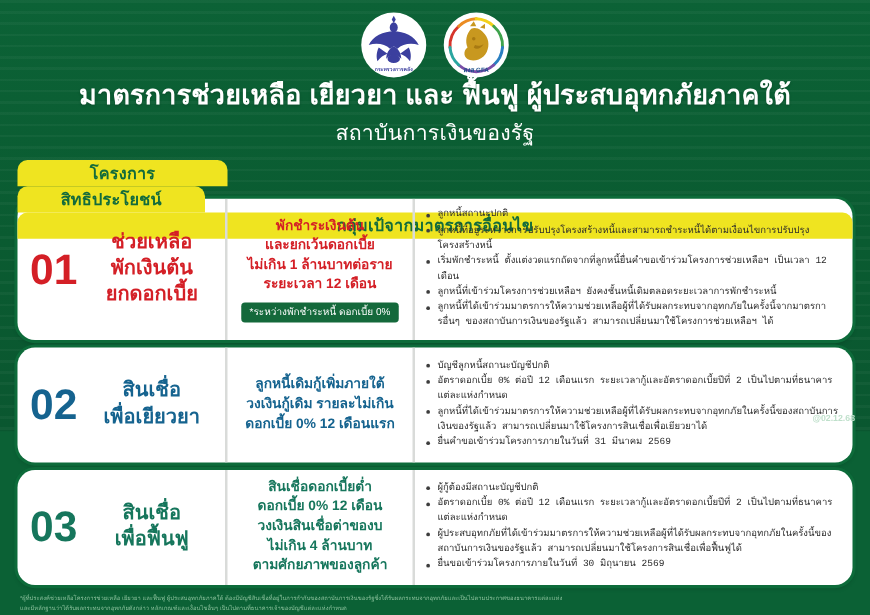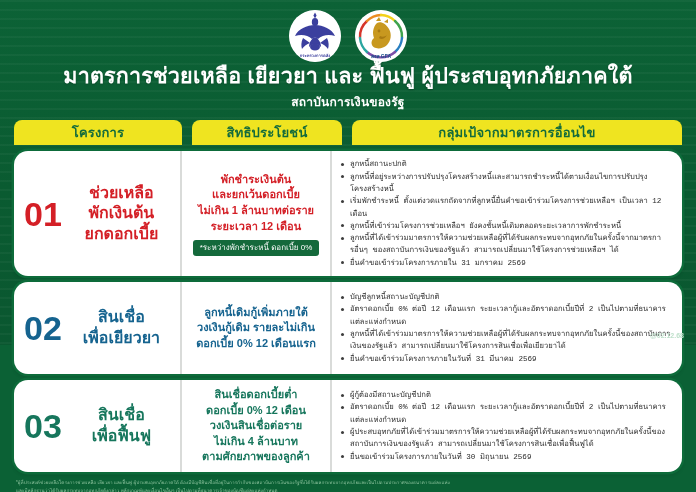--- a/index.html
+++ b/index.html
@@ -57,35 +57,36 @@
   .title-main {
     color: #ffffff;
     font-size: 21.5px;
     font-weight: bold;
     letter-spacing: 0.2px;
     line-height: 1.18;
     text-shadow: 0 1px 2px rgba(0,0,0,0.25);
   }
   .title-sub {
     color: #ffffff;
-    font-size: 12px;
-    font-weight: bold;
+    font-size: 17px;
+    font-weight: normal;
     margin-top: 3px;
     letter-spacing: 0.2px;
   }
 
   
   .table-wrap {
     margin: 9px 14px 0 14px;
   }
 
   .header-row {
     display: flex;
-    gap: 10px;
+    gap: 0;
     height: 25px;
+    flex-direction: column;
   }
   .hcell {
     background: #efe420;
     border-radius: 8px 8px 0 0;
     color: #136b3c;
     font-size: 13px;
     font-weight: bold;
     display: flex;
     align-items: center;
     justify-content: center;
@@ -290,21 +291,20 @@
         </div>
         <div class="benefit-badge">*ระหว่างพักชำระหนี้ ดอกเบี้ย 0%</div>
       </div>
       <div class="col-cond">
         <ul class="cond-list">
           <li>ลูกหนี้สถานะปกติ</li>
           <li>ลูกหนี้ที่อยู่ระหว่างการปรับปรุงโครงสร้างหนี้และสามารถชำระหนี้ได้ตามเงื่อนไขการปรับปรุงโครงสร้างหนี้</li>
           <li>เริ่มพักชำระหนี้ ตั้งแต่งวดแรกถัดจากที่ลูกหนี้ยื่นคำขอเข้าร่วมโครงการช่วยเหลือฯ เป็นเวลา 12 เดือน</li>
           <li>ลูกหนี้ที่เข้าร่วมโครงการช่วยเหลือฯ ยังคงชั้นหนี้เดิมตลอดระยะเวลาการพักชำระหนี้</li>
           <li>ลูกหนี้ที่ได้เข้าร่วมมาตรการให้ความช่วยเหลือผู้ที่ได้รับผลกระทบจากอุทกภัยในครั้งนี้จากมาตรการอื่นๆ ของสถาบันการเงินของรัฐแล้ว สามารถเปลี่ยนมาใช้โครงการช่วยเหลือฯ ได้</li>
-          <li>ยื่นคำขอเข้าร่วมโครงการภายใน 31 มกราคม 2569</li>
         </ul>
       </div>
     </div>
 
     <div class="row-card r2">
       <div class="col-program">
         <div class="num">02</div>
         <div class="pname">
           <div>สินเชื่อ</div>
           <div>เพื่อเยียวยา</div>
@@ -332,21 +332,21 @@
         <div class="num">03</div>
         <div class="pname">
           <div>สินเชื่อ</div>
           <div>เพื่อฟื้นฟู</div>
         </div>
       </div>
       <div class="col-benefit">
         <div class="benefit-text">
           <div>สินเชื่อดอกเบี้ยต่ำ</div>
           <div>ดอกเบี้ย 0%  12 เดือน</div>
-          <div>วงเงินสินเชื่อต่อราย</div>
+          <div>วงเงินสินเชื่อต่าของบ</div>
           <div>ไม่เกิน 4 ล้านบาท</div>
           <div>ตามศักยภาพของลูกค้า</div>
         </div>
       </div>
       <div class="col-cond">
         <ul class="cond-list">
           <li>ผู้กู้ต้องมีสถานะบัญชีปกติ</li>
           <li>อัตราดอกเบี้ย 0% ต่อปี 12 เดือนแรก ระยะเวลากู้และอัตราดอกเบี้ยปีที่ 2 เป็นไปตามที่ธนาคารแต่ละแห่งกำหนด</li>
           <li>ผู้ประสบอุทกภัยที่ได้เข้าร่วมมาตรการให้ความช่วยเหลือผู้ที่ได้รับผลกระทบจากอุทกภัยในครั้งนี้ของสถาบันการเงินของรัฐแล้ว สามารถเปลี่ยนมาใช้โครงการสินเชื่อเพื่อฟื้นฟูได้</li>
           <li>ยื่นขอเข้าร่วมโครงการภายในวันที่ 30 มิถุนายน 2569</li>

